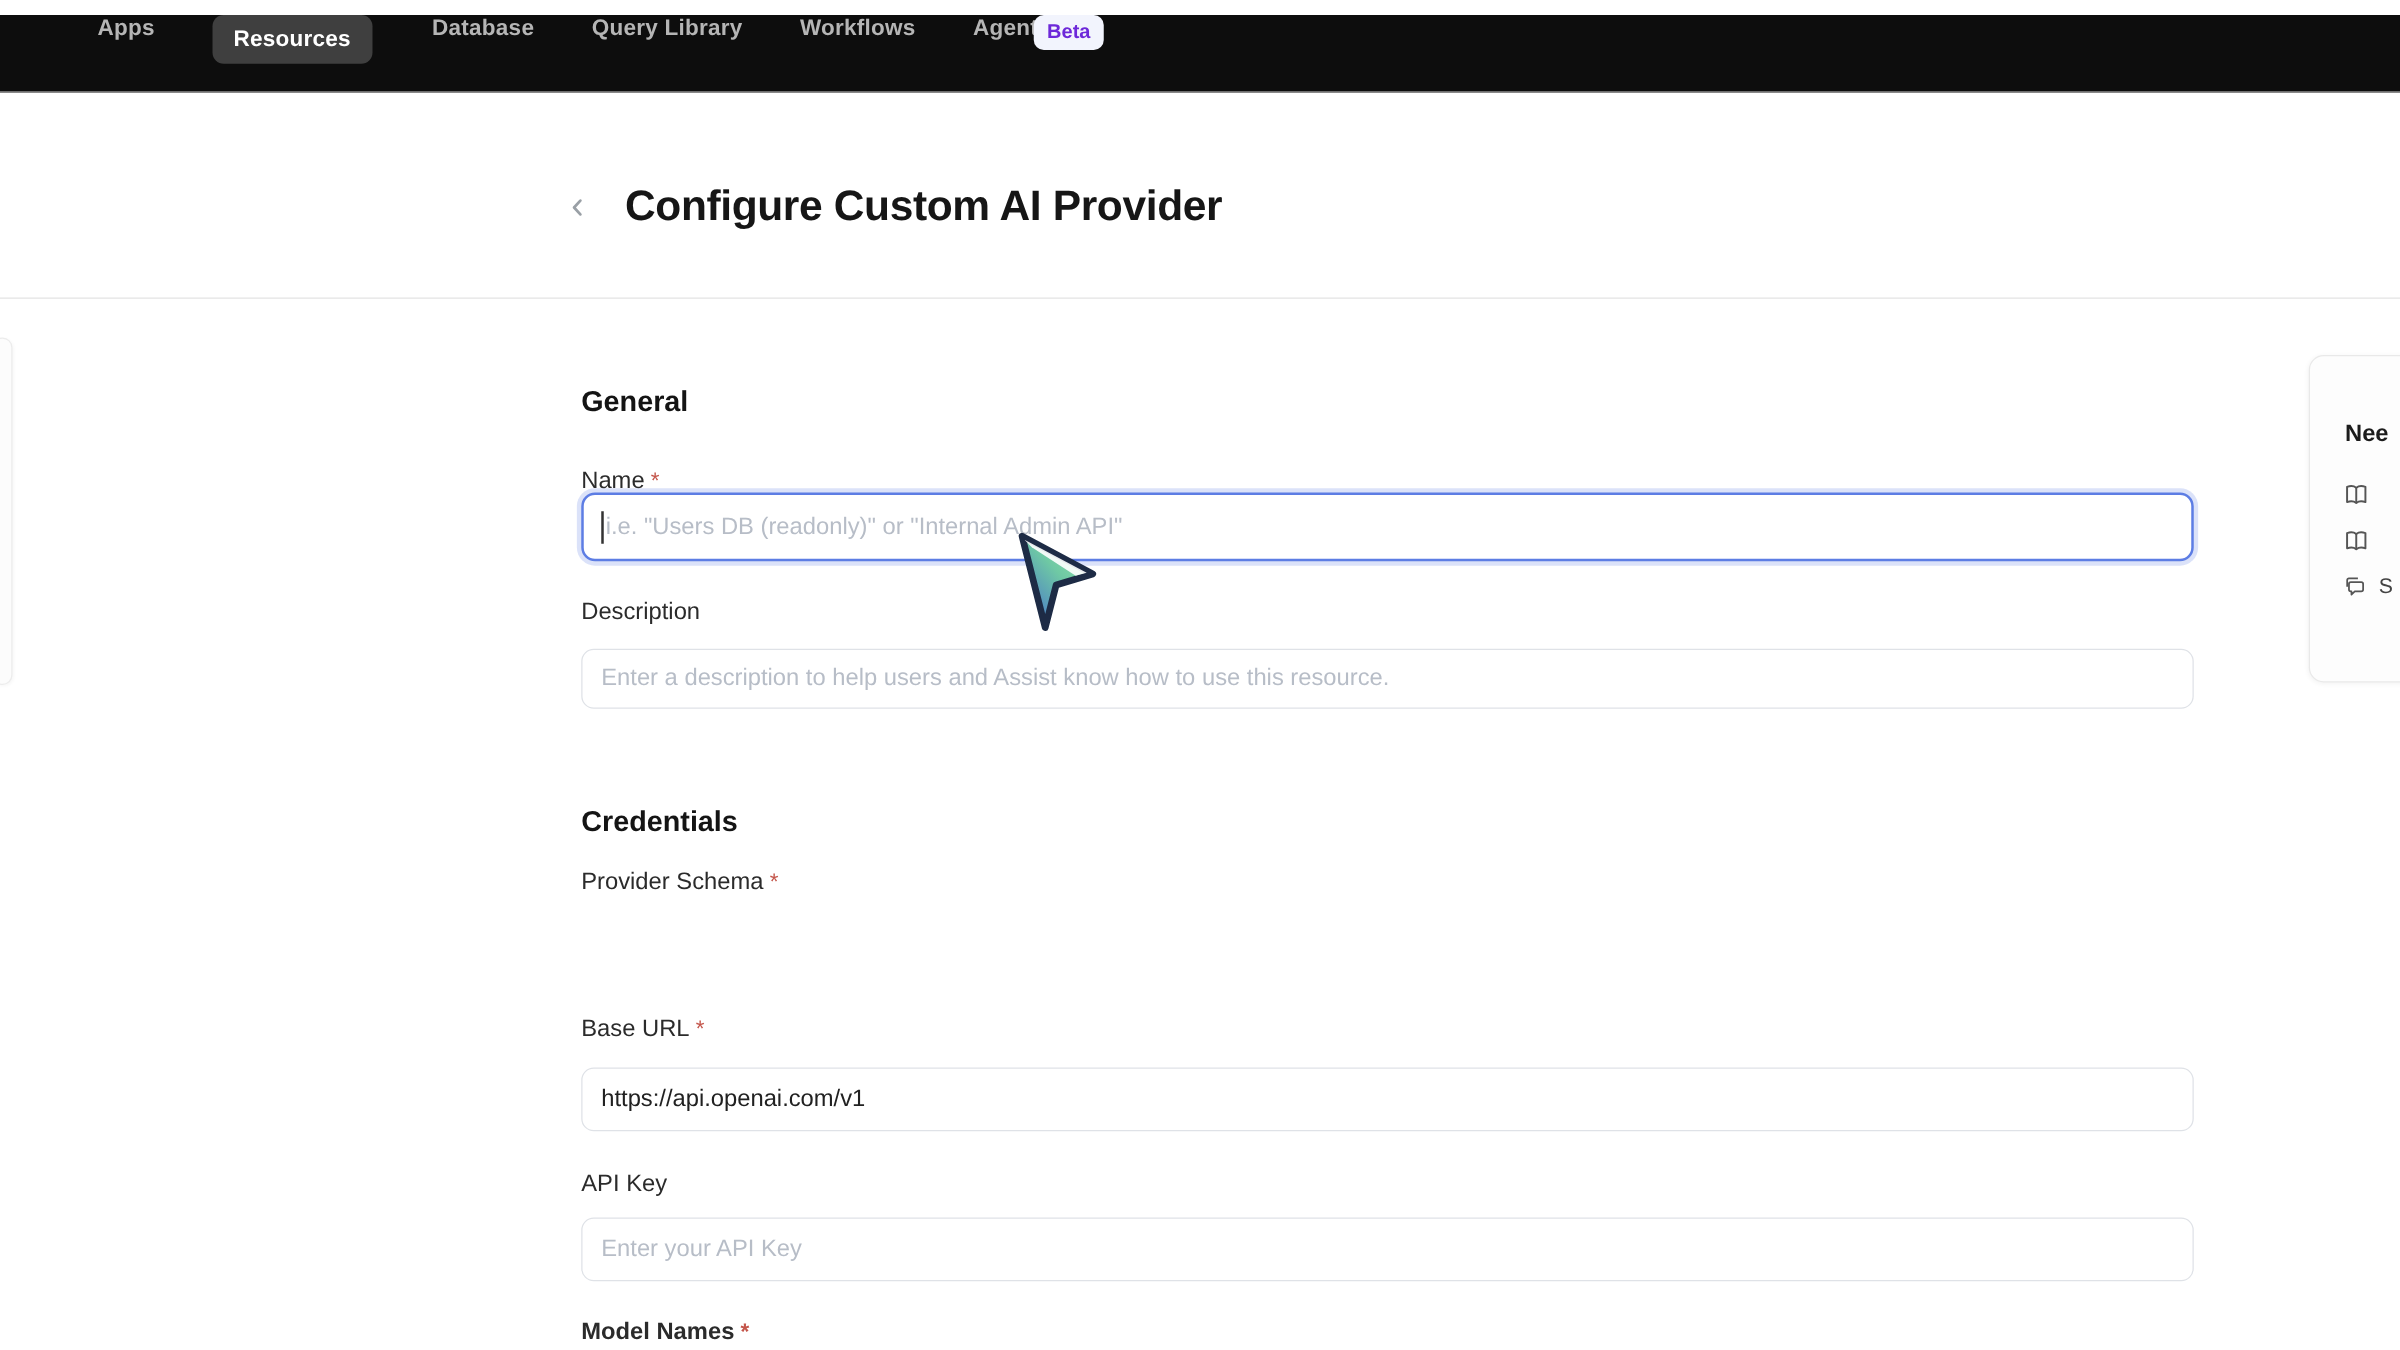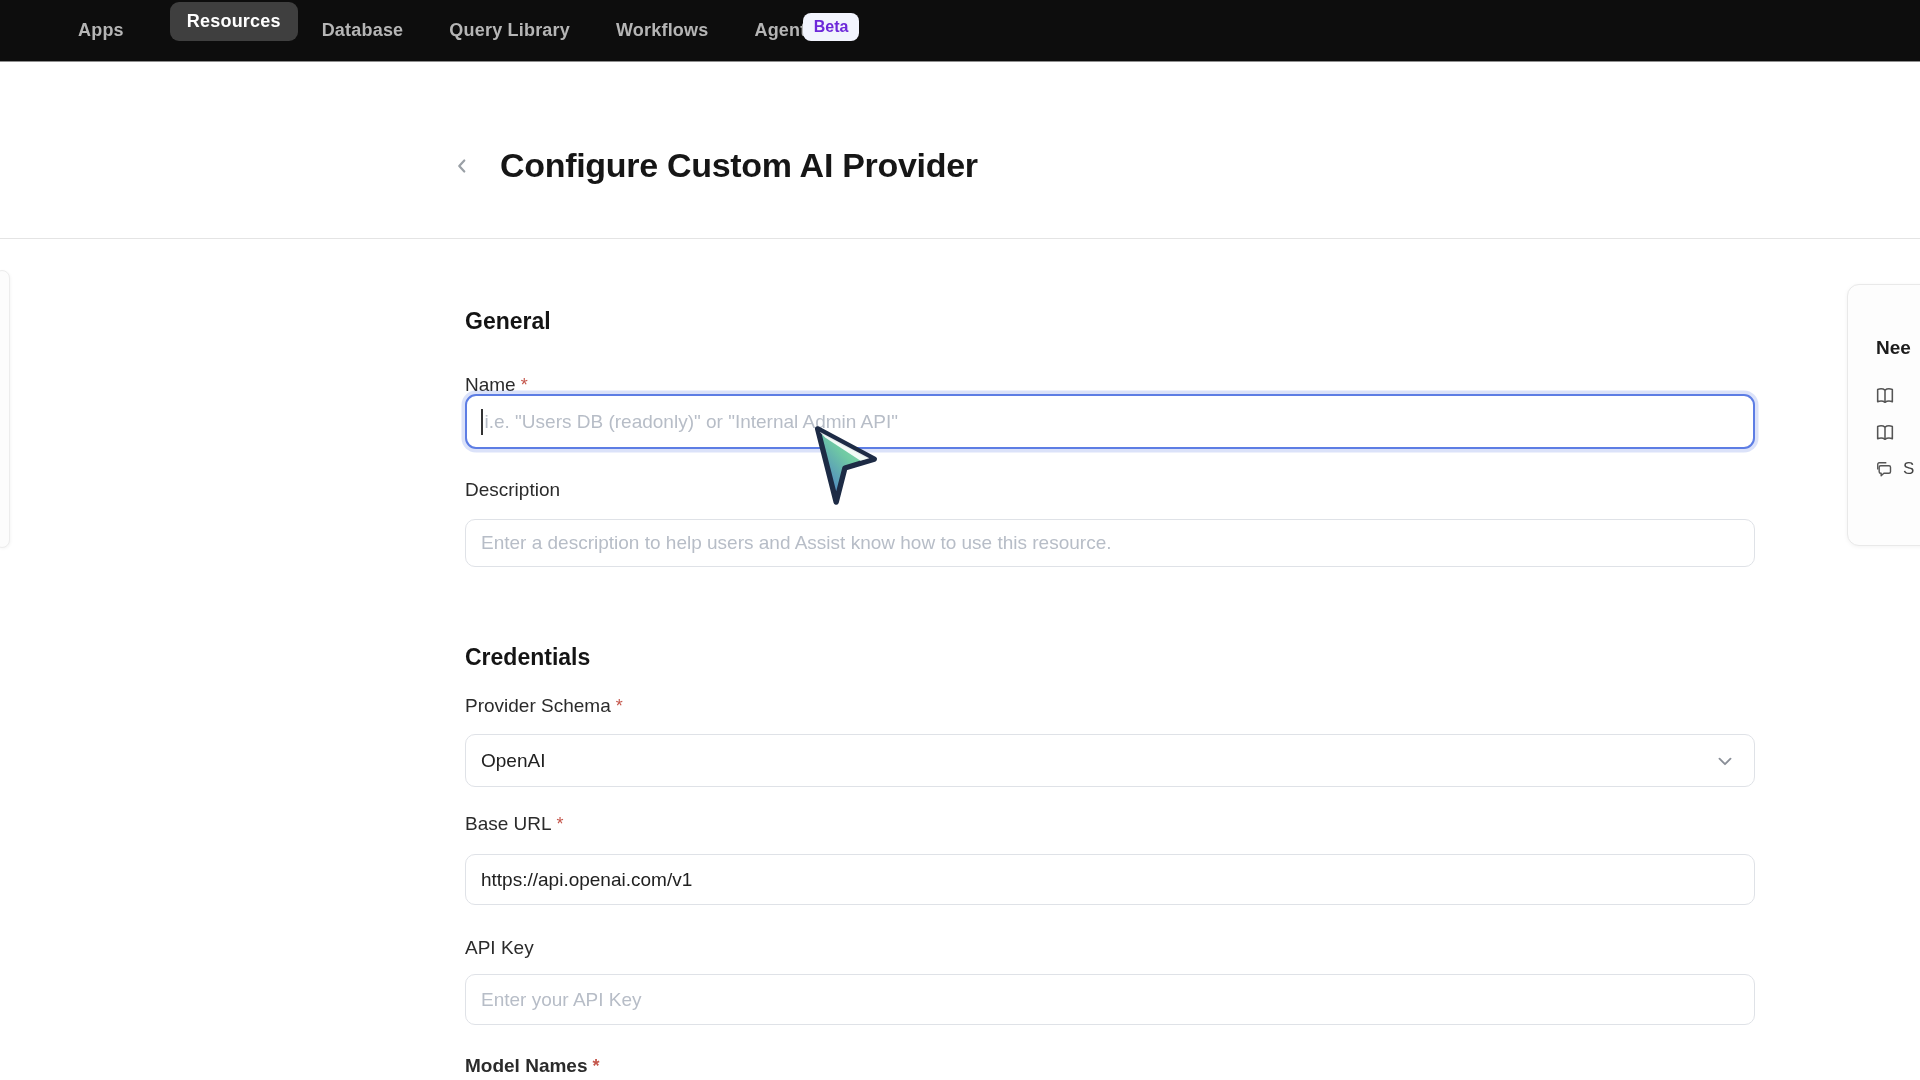--- a/index.html
+++ b/index.html
@@ -1,27 +1,27 @@
 <!DOCTYPE html>
 <html><head>
 <meta charset="utf-8">
 <style>
   * { margin:0; padding:0; box-sizing:border-box; }
   html,body { width:1920px; height:1080px; overflow:hidden; background:#ffffff;
               font-family:"Liberation Sans", sans-serif; }
   .page { position:relative; width:1920px; height:1080px; overflow:hidden; background:#fff; }
 
   
-  .topnav { position:absolute; left:0; top:0; width:1920px; height:62px;
+  .topnav { position:absolute; left:0; top:12px; width:1920px; height:62px;
             background:#0d0d0d; border-bottom:1px solid #8e8e8e;
-            display:flex; align-items:flex-end; padding:0 0 20px 78px; }
+            display:flex; align-items:flex-start; padding:0 0 20px 78px; }
   .nav-item { color:#b5b5b5; font-size:18px; font-weight:700; letter-spacing:.2px;
               margin-right:46px; white-space:nowrap; cursor:pointer; }
   .nav-item.active { color:#ffffff; background:#3f3f3f; border-radius:9px;
-                     padding:9px 17px; margin-right:24px; }
+                     padding:9px 17px; margin-right:48px; }
   .beta-badge { background:#f2f4fd; color:#6d28d9; font-size:16px; font-weight:700;
                 border-radius:8px; padding:5px 11px; margin-left:-28px; white-space:nowrap; }
 
   
   .back-btn { position:absolute; left:446px; top:150px; width:32px; height:32px;
               display:flex; align-items:center; justify-content:center; cursor:pointer; }
   .page-title { position:absolute; left:500px; top:146px; font-size:34px; font-weight:700;
                 color:#161616; letter-spacing:-0.3px; }
   .header-divider { position:absolute; left:0; top:238px; width:1920px; height:1px;
                     background:#e4e4e4; }
@@ -96,28 +96,20 @@
   <div class="field-label" style="top:479px;">Description</div>
   <div class="tb" style="top:519px; height:48px;">
     <span class="ph">Enter a description to help users and Assist know how to use this resource.</span>
   </div>
 
   <div class="section-heading" style="top:624px;">Credentials</div>
 
   <div class="field-label" style="top:695px;">
     <span>Provider Schema</span><span class="req">*</span>
   </div>
-  <div class="tb" style="top:734px; height:53px; cursor:pointer;">
-    <span class="val">OpenAI</span>
-    <span class="select-chevron">
-      <svg width="22" height="22" viewBox="0 0 24 24" fill="none" stroke="#8a8f98" stroke-width="2" stroke-linecap="round" stroke-linejoin="round">
-        <polyline points="6,9.5 12,15.5 18,9.5"></polyline>
-      </svg>
-    </span>
-  </div>
 
   <div class="field-label" style="top:813px;">
     <span>Base URL</span><span class="req">*</span>
   </div>
   <div class="tb" style="top:854px; height:51px;">
     <span class="val">https://api.openai.com/v1</span>
   </div>
 
   <div class="field-label" style="top:937px;">API Key</div>
   <div class="tb" style="top:974px; height:51px;">

